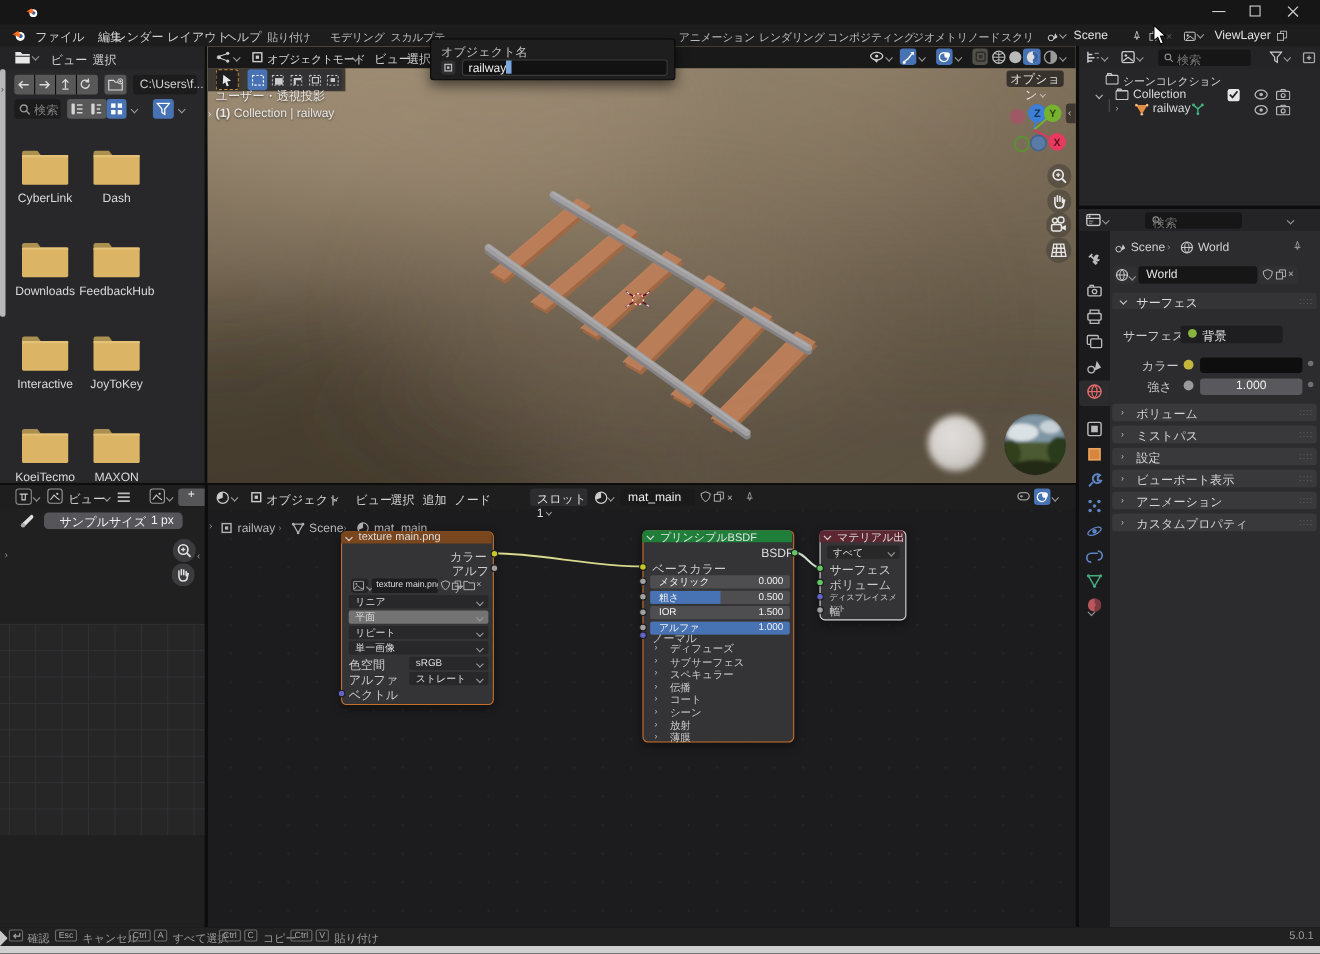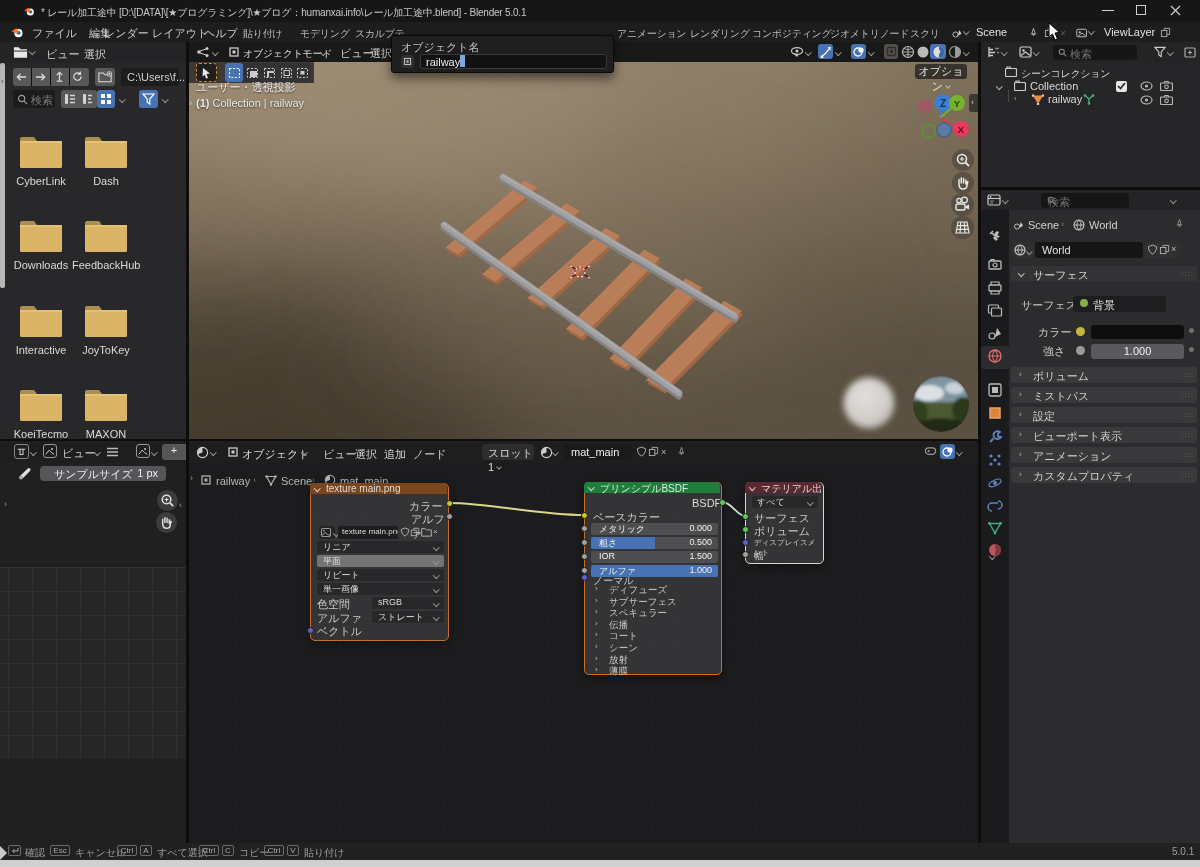--- a/index.html
+++ b/index.html
@@ -14,21 +14,20 @@
 </style></head>
 <body>
 
 <div class="abs" id="titlebar" style="left:0;top:0;width:1200px;height:22px;background:#161616">
   <svg class="abs" style="left:23px;top:5px" width="13" height="13" viewBox="0 0 24 24">
       <circle cx="13.5" cy="13" r="6.5" fill="#fff"></circle>
       <circle cx="14" cy="12.5" r="3" fill="#2b65a0"></circle>
       <path d="M2 10 L14 9 L10 5 Z" fill="#ff7021"></path>
       <path d="M2 10 L14 9 L12 14 Z" fill="#ff7021"></path>
     </svg>
-  <div class="abs ell" style="left:41px;top:5.5px;width:700px;color:#c8c8c8;font-size:10px;letter-spacing:-0.2px">* レール加工途中 [D:\[DATA]\[★ブログラミング]\★ブログ：humanxai.info\レール加工途中.blend] - Blender 5.0.1</div>
   <div class="abs" style="left:1102px;top:10px;width:12px;height:1px;background:#cfcfcf"></div>
   <div class="abs" style="left:1136px;top:5px;width:10px;height:10px;border:1px solid #cfcfcf"></div>
   <svg class="abs" style="left:1170px;top:5px" width="11" height="11" viewBox="0 0 11 11">
       <path d="M1 1 L10 10 M10 1 L1 10" stroke="#cfcfcf" stroke-width="1.2"></path>
     </svg>
 </div>
 
 <div class="abs" id="topbar" style="left:0;top:22px;width:1200px;height:20px;background:#1d1d1d;color:#cecece">
   <svg class="abs" style="left:10px;top:3px" width="15" height="15" viewBox="0 0 24 24">
       <circle cx="13.5" cy="13" r="6.5" fill="#fff"></circle>

